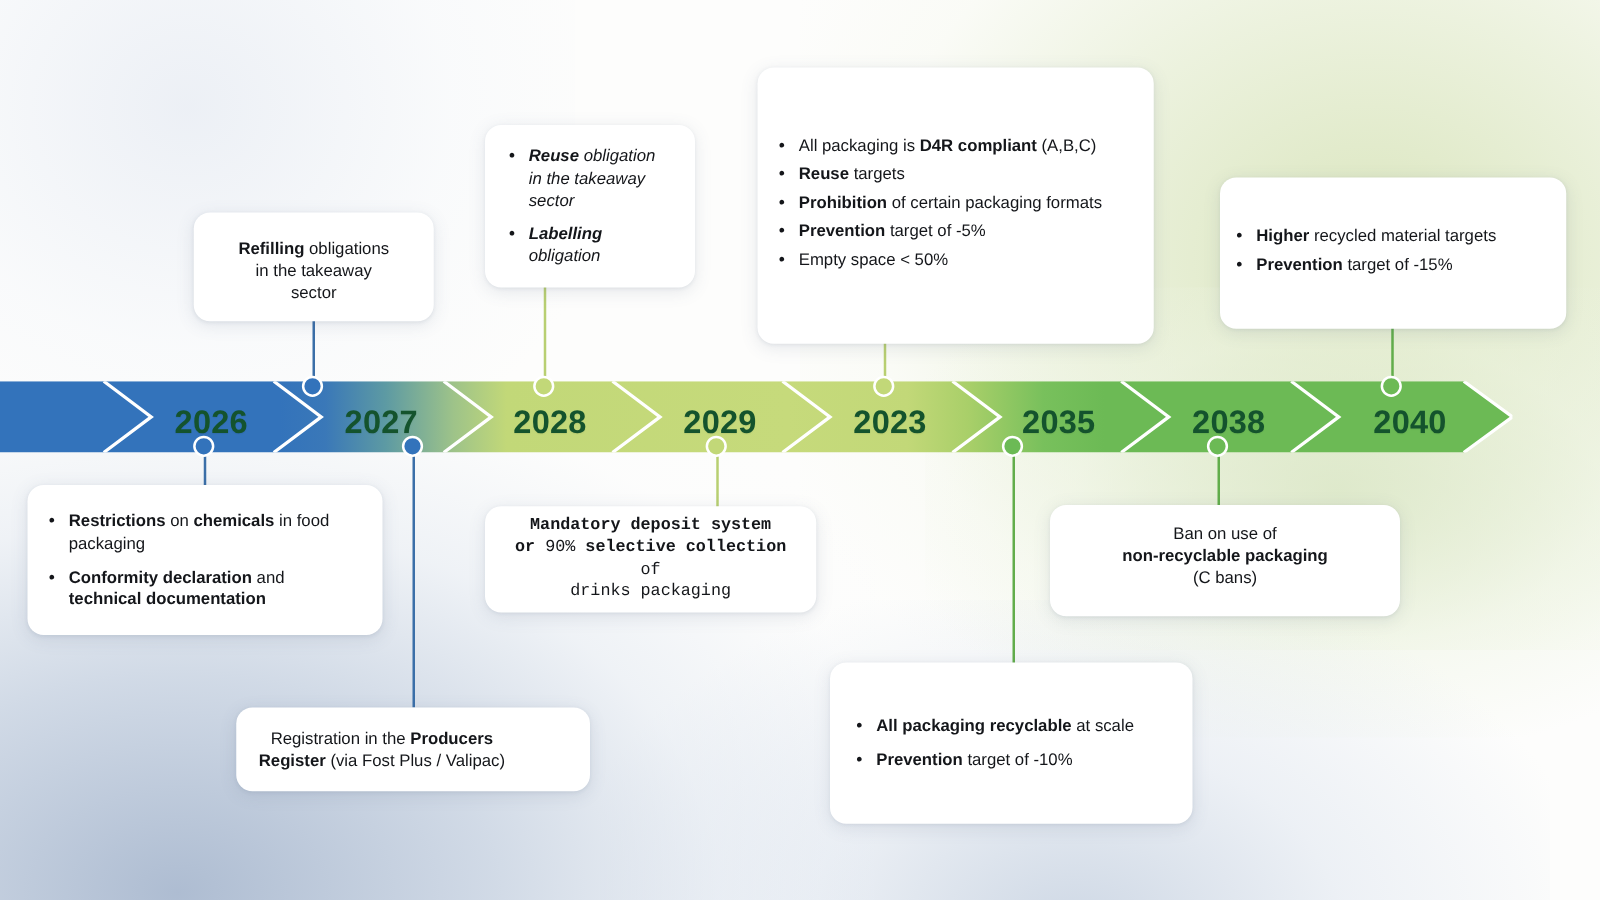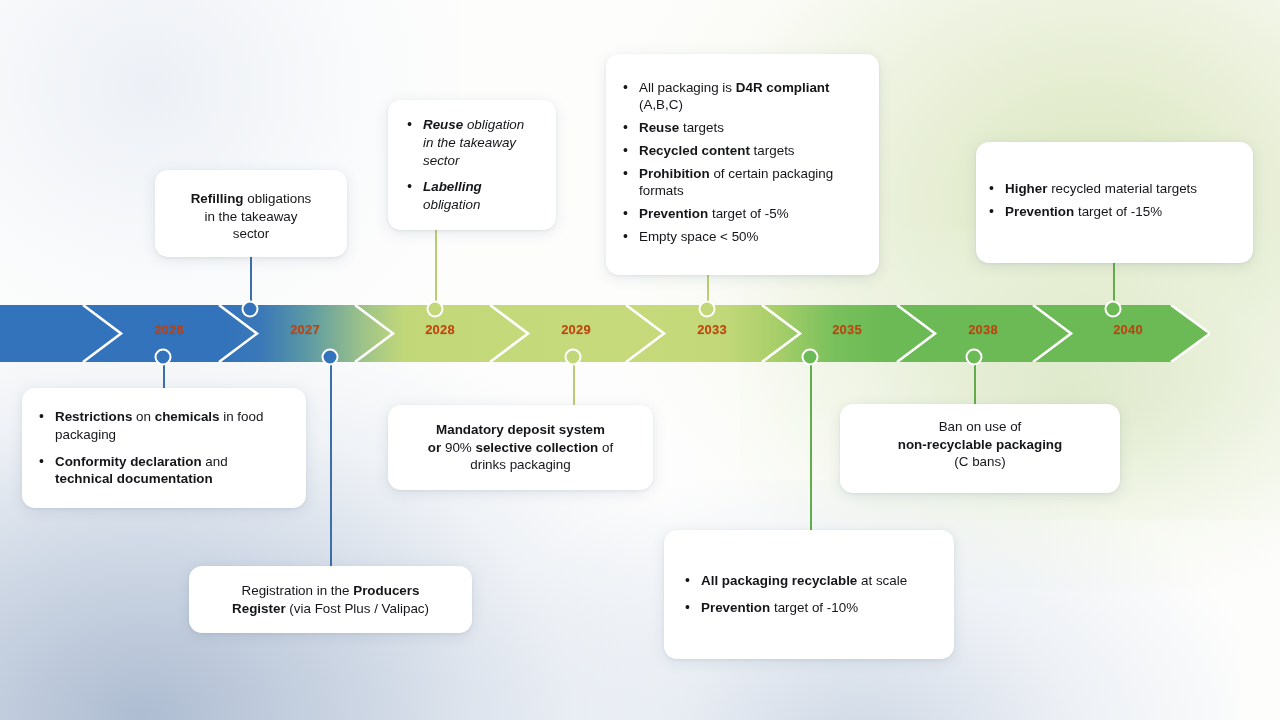--- a/index.html
+++ b/index.html
@@ -75,22 +75,22 @@
     position: absolute;
     left: 0; top: 305px;
     width: 1210px; height: 57px;
   }
   #timeline svg { display: block; }
 
   .year-label {
     position: absolute;
     top: 322px;
     transform: translateX(-50%);
-    color: #c2410c;
-    font-size: 13px;
+    color: #14532d;
+    font-size: 26px;
     font-weight: bold;
     letter-spacing: 0.2px;
     white-space: nowrap;
     text-shadow: 0 1px 1px rgba(0,0,0,0.07);
   }
 
   
   .connector {
     position: absolute;
     width: 2px;
@@ -197,21 +197,21 @@
     </g>
 
     <path d="M1171,0 L1210,28.5 L1171,57" fill="none" stroke="#ffffff" stroke-width="2.6"></path>
   </svg>
 </div>
 
 <div class="year-label" style="left:169px;">2026</div>
 <div class="year-label" style="left:305px;">2027</div>
 <div class="year-label" style="left:440px;">2028</div>
 <div class="year-label" style="left:576px;">2029</div>
-<div class="year-label" style="left:712px;">2033</div>
+<div class="year-label" style="left:712px;">2023</div>
 <div class="year-label" style="left:847px;">2035</div>
 <div class="year-label" style="left:983px;">2038</div>
 <div class="year-label" style="left:1128px;">2040</div>
 
 <div class="dot" style="left:250px; top:309px; background:#3373bb;"></div>
 <div class="dot" style="left:435px; top:309px; background:#c2d878;"></div>
 <div class="dot" style="left:707px; top:309px; background:#c2d878;"></div>
 <div class="dot" style="left:1113px; top:309px; background:#6cba55;"></div>
 
 <div class="dot" style="left:163px; top:357px; background:#3373bb;"></div>
@@ -228,53 +228,52 @@
     </div>
 </div>
 
 <div class="card" style="left:388px; top:100px; width:168px; height:130px; display:flex; align-items:center;font-style:italic;">
   <ul>
       <li><b>Reuse</b><span> obligation in the takeaway sector</span></li>
       <li><b>Labelling</b><span> obligation</span></li>
     </ul>
 </div>
 
-<div class="card tight" style="left:606px; top:54px; width:273px; height:221px; padding:20px 20px 20px 16px; display:flex; align-items:center;">
+<div class="card tight" style="left:606px; top:54px; width:317px; height:221px; padding:20px 20px 20px 16px; display:flex; align-items:center;">
   <ul>
       <li><span>All packaging is </span><b>D4R compliant</b><span> (A,B,C)</span></li>
       <li><b>Reuse</b><span> targets</span></li>
-      <li><b>Recycled content</b><span> targets</span></li>
       <li><b>Prohibition</b><span> of certain packaging formats</span></li>
       <li><b>Prevention</b><span> target of -5%</span></li>
       <li><span>Empty space &lt; 50%</span></li>
     </ul>
 </div>
 
 <div class="card tight" style="left:976px; top:142px; width:277px; height:121px; padding:18px 14px 18px 12px; display:flex; align-items:center;">
   <ul>
       <li><b>Higher</b><span> recycled material targets</span></li>
       <li><b>Prevention</b><span> target of -15%</span></li>
     </ul>
 </div>
 
 <div class="card" style="left:22px; top:388px; width:284px; height:120px; padding:18px 18px 18px 16px; display:flex; align-items:center;">
   <ul>
       <li><b>Restrictions</b><span> on </span><b>chemicals</b><span> in food packaging</span></li>
       <li><b>Conformity declaration</b><span> and </span><b>technical documentation</b></li>
     </ul>
 </div>
 
-<div class="card centered" style="left:189px; top:566px; width:283px; height:67px; display:flex; align-items:center; justify-content:center;">
+<div class="card centered" style="left:189px; top:566px; width:283px; height:67px; display:flex; align-items:center; ">
   <div>
       <p><span>Registration in the </span><b>Producers</b></p>
       <p><b>Register</b><span> (via Fost Plus / Valipac)</span></p>
     </div>
 </div>
 
-<div class="card centered" style="left:388px; top:405px; width:265px; height:85px; display:flex; align-items:center; justify-content:center;">
+<div class="card centered" style="left:388px; top:405px; width:265px; height:85px; display:flex; align-items:center; justify-content:flex-end;font-family:Liberation Mono, monospace;">
   <div>
       <p><b>Mandatory deposit system</b></p>
       <p><b>or</b><span> 90% </span><b>selective collection</b><span> of</span></p>
       <p><span>drinks packaging</span></p>
     </div>
 </div>
 
 <div class="card" style="left:664px; top:530px; width:290px; height:129px; padding:18px 18px 18px 20px; display:flex; align-items:center;">
   <ul>
       <li><b>All packaging recyclable</b><span> at scale</span></li>

